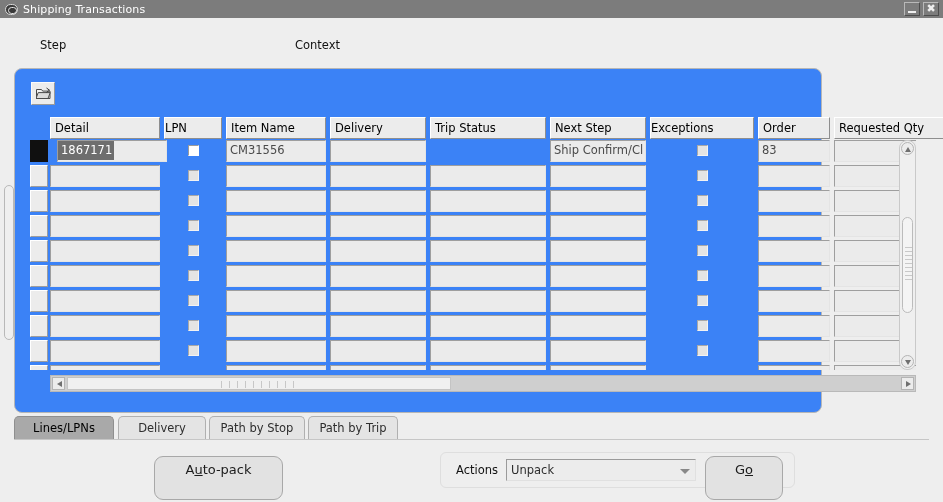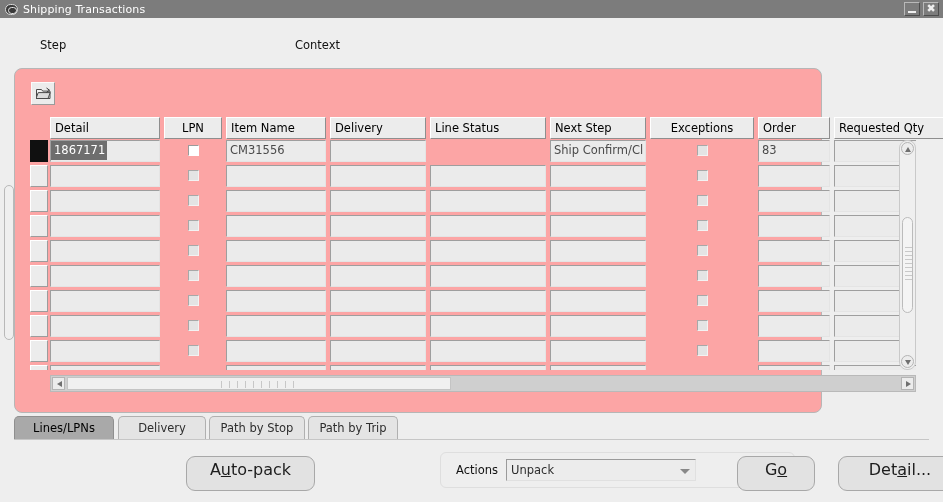--- a/index.html
+++ b/index.html
@@ -56,21 +56,21 @@
     white-space: nowrap; overflow: hidden;
   }
   #query-label { left: 40px; top: 0; }
   #query-input { left: 86px; top: 0; width: 174px; }
   #context-label { left: 295px; top: 0; }
   #context-input { left: 348px; top: 0; width: 243px; }
 
   
   .panel {
     position: absolute; left: 14px; top: 68px; width: 808px; height: 345px;
-    background: #fca5a5;
+    background: #3b82f6;
     border: 1px solid #b6b6b6; border-radius: 8px;
   }
   .icon-btn {
     position: absolute; left: 16px; top: 13px; width: 24px; height: 23px;
     background: #ececec;
     border: 1px solid; border-color: #fbfbfb #9a9a9a #9a9a9a #fbfbfb;
   }
   .folder-ico { position: absolute; left: 4px; top: 4px; width: 15px; height: 13px; }
 
   
@@ -78,21 +78,21 @@
 
   .hdr-cells { position: absolute; left: 20px; top: 0; height: 22px; }
   .col-hdr {
     position: absolute; top: 0; height: 22px;
     background: #ececec;
     border: 1px solid; border-color: #ffffff #8e8e8e #8e8e8e #ffffff;
     font-size: 11.5px; line-height: 20px; color: #000;
     white-space: nowrap; overflow: hidden;
   }
   .col-hdr.left-txt { padding-left: 4px; text-align: left; }
-  .col-hdr.ctr-txt { text-align: center; }
+  .col-hdr.ctr-txt { }
 
   .rows { position: absolute; left: 0; top: 23px; width: 886px; height: 230px; overflow: hidden; }
   .grid-row { position: absolute; left: 0; width: 886px; height: 25px; }
   .rowmark {
     position: absolute; left: 0; top: 0; width: 18px; height: 22px;
     background: #ececec;
     border: 1px solid; border-color: #ffffff #9c9c9c #9c9c9c #ffffff;
   }
   .grid-row.selected .rowmark { background: #101010; border-color: #101010; }
   .cell {
@@ -183,22 +183,22 @@
   }
   .tab.active { background: #a9a9a9; color: #000; border-color: #8f8f8f; }
   .tabline {
     position: absolute; left: 14px; top: 439px; width: 915px; height: 1px; background: #c6c6c6;
   }
 
   
   .btn {
     position: absolute; background: #e2e2e2;
     border: 1px solid #a8a8a8; border-radius: 9px;
-    font-size: 16px; color: #1c1c1c; text-align: center;
-    line-height: 26px; height: 35px; white-space: nowrap; margin-left: 32px;
+    font-size: 13px; color: #1c1c1c; text-align: center;
+    line-height: 26px; height: 44px; white-space: nowrap;
   }
   .btn u { text-decoration: underline; }
   #btn-autopack { left: 154px; top: 456px; width: 129px; }
   #btn-pickship { left: 291px; top: 456px; width: 129px; }
   #btn-go { left: 705px; top: 456px; width: 78px; }
   #btn-detail { left: 806px; top: 456px; width: 124px; }
 
   .actions-group {
     position: absolute; left: 440px; top: 452px; width: 355px; height: 36px;
     border: 1px solid #dedede; border-radius: 6px;
@@ -249,30 +249,30 @@
         <path d="M10.5 1 l3 2.2 l-3 2.2" fill="none" stroke="#3a3a3a" stroke-width="1"></path>
       </svg>
     </div>
 
     <div class="grid">
       <div class="hdr-cells" id="header-cells">
           <div class="col-hdr left-txt" style="left: 0px; width: 110px;">Detail</div>
           <div class="col-hdr ctr-txt" style="left: 114px; width: 58px;">LPN</div>
           <div class="col-hdr left-txt" style="left: 176px; width: 100px;">Item Name</div>
           <div class="col-hdr left-txt" style="left: 280px; width: 96px;">Delivery</div>
-          <div class="col-hdr left-txt" style="left: 380px; width: 116px;">Line Status</div>
+          <div class="col-hdr left-txt" style="left: 380px; width: 116px;">Trip Status</div>
           <div class="col-hdr left-txt" style="left: 500px; width: 96px;">Next Step</div>
           <div class="col-hdr ctr-txt" style="left: 600px; width: 104px;">Exceptions</div>
           <div class="col-hdr left-txt" style="left: 708px; width: 72px;">Order</div>
           <div class="col-hdr left-txt" style="left: 784px; width: 116px;">Requested Qty</div>
         </div>
       <div class="rows" id="grid-rows">
           <div class="grid-row selected" style="top: 0px;">
             <div class="rowmark"></div>
-            <div class="cell hl" style="left: 20px; width: 110px;"><span>1867171</span></div>
+            <div class="cell hl" style="left: 27px; width: 110px;"><span>1867171</span></div>
             <div class="cb-cell" style="left: 134px; width: 58px;">
               <span class="cbox focused"></span>
             </div>
             <div class="cell" style="left: 196px; width: 100px;">CM31556</div>
             <div class="cell blank" style="left: 300px; width: 96px;"></div>
             <div class="cell" style="left: 520px; width: 96px;">Ship Confirm/Cl</div>
             <div class="cb-cell" style="left: 620px; width: 104px;">
               <span class="cbox"></span>
             </div>
             <div class="cell" style="left: 728px; width: 72px;">83</div>
@@ -456,15 +456,14 @@
 
   <div class="btn" id="btn-autopack">A<u>u</u>to-pack</div>
 
   <div class="actions-group"></div>
   <div id="actions-label">Actions</div>
   <div id="actions-select">
     <span>Unpack</span>
     <span class="sel-arrow"></span>
   </div>
   <div class="btn" id="btn-go">G<u>o</u></div>
-  <div class="btn" id="btn-detail">Det<u>a</u>il...</div>
 
 </div>
 
 </body></html>

